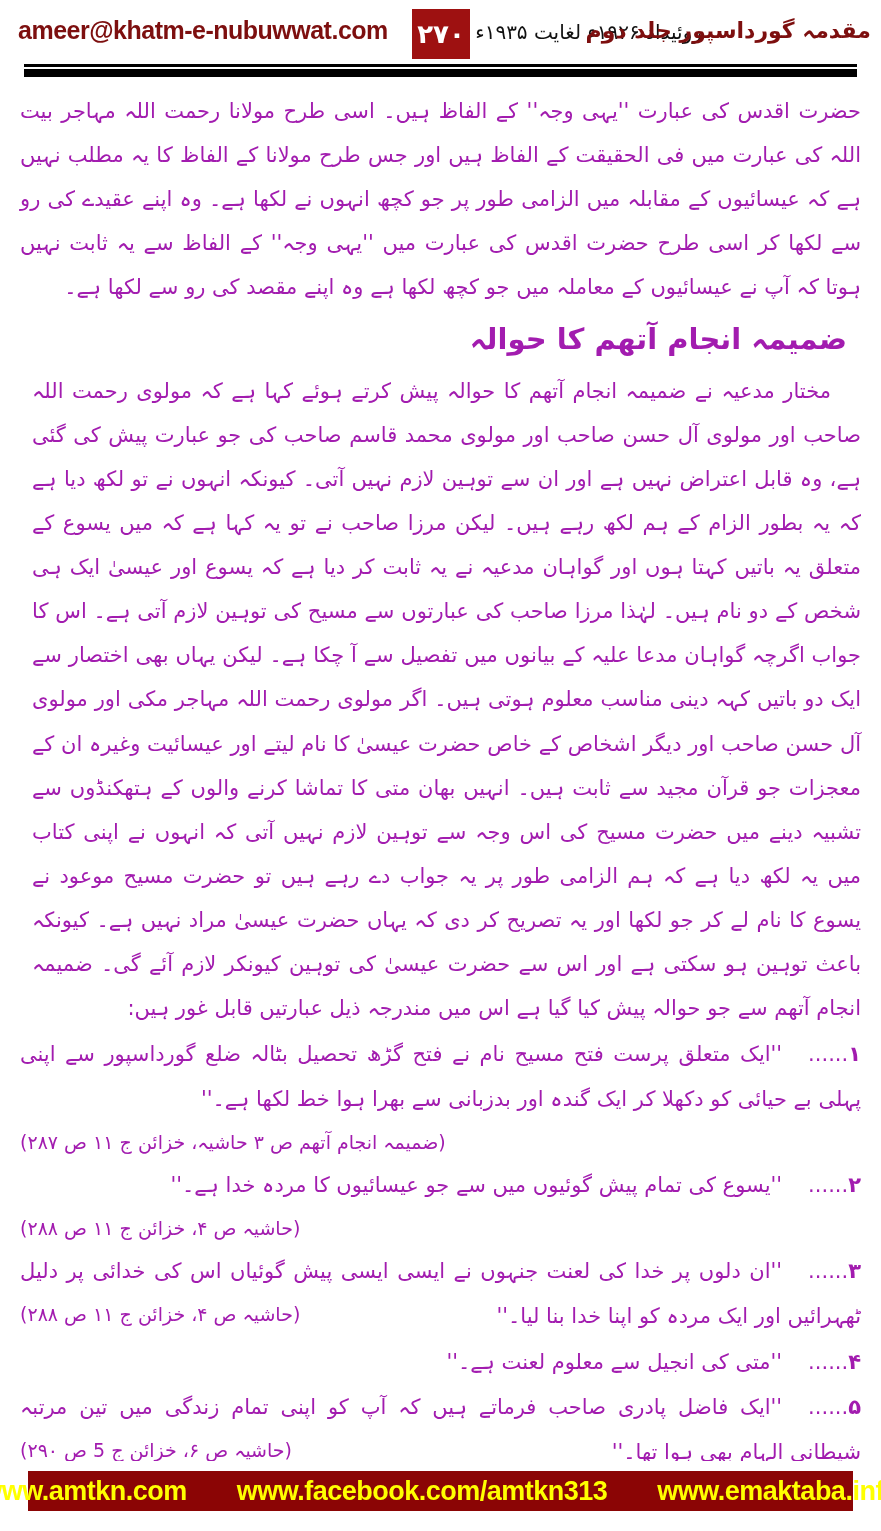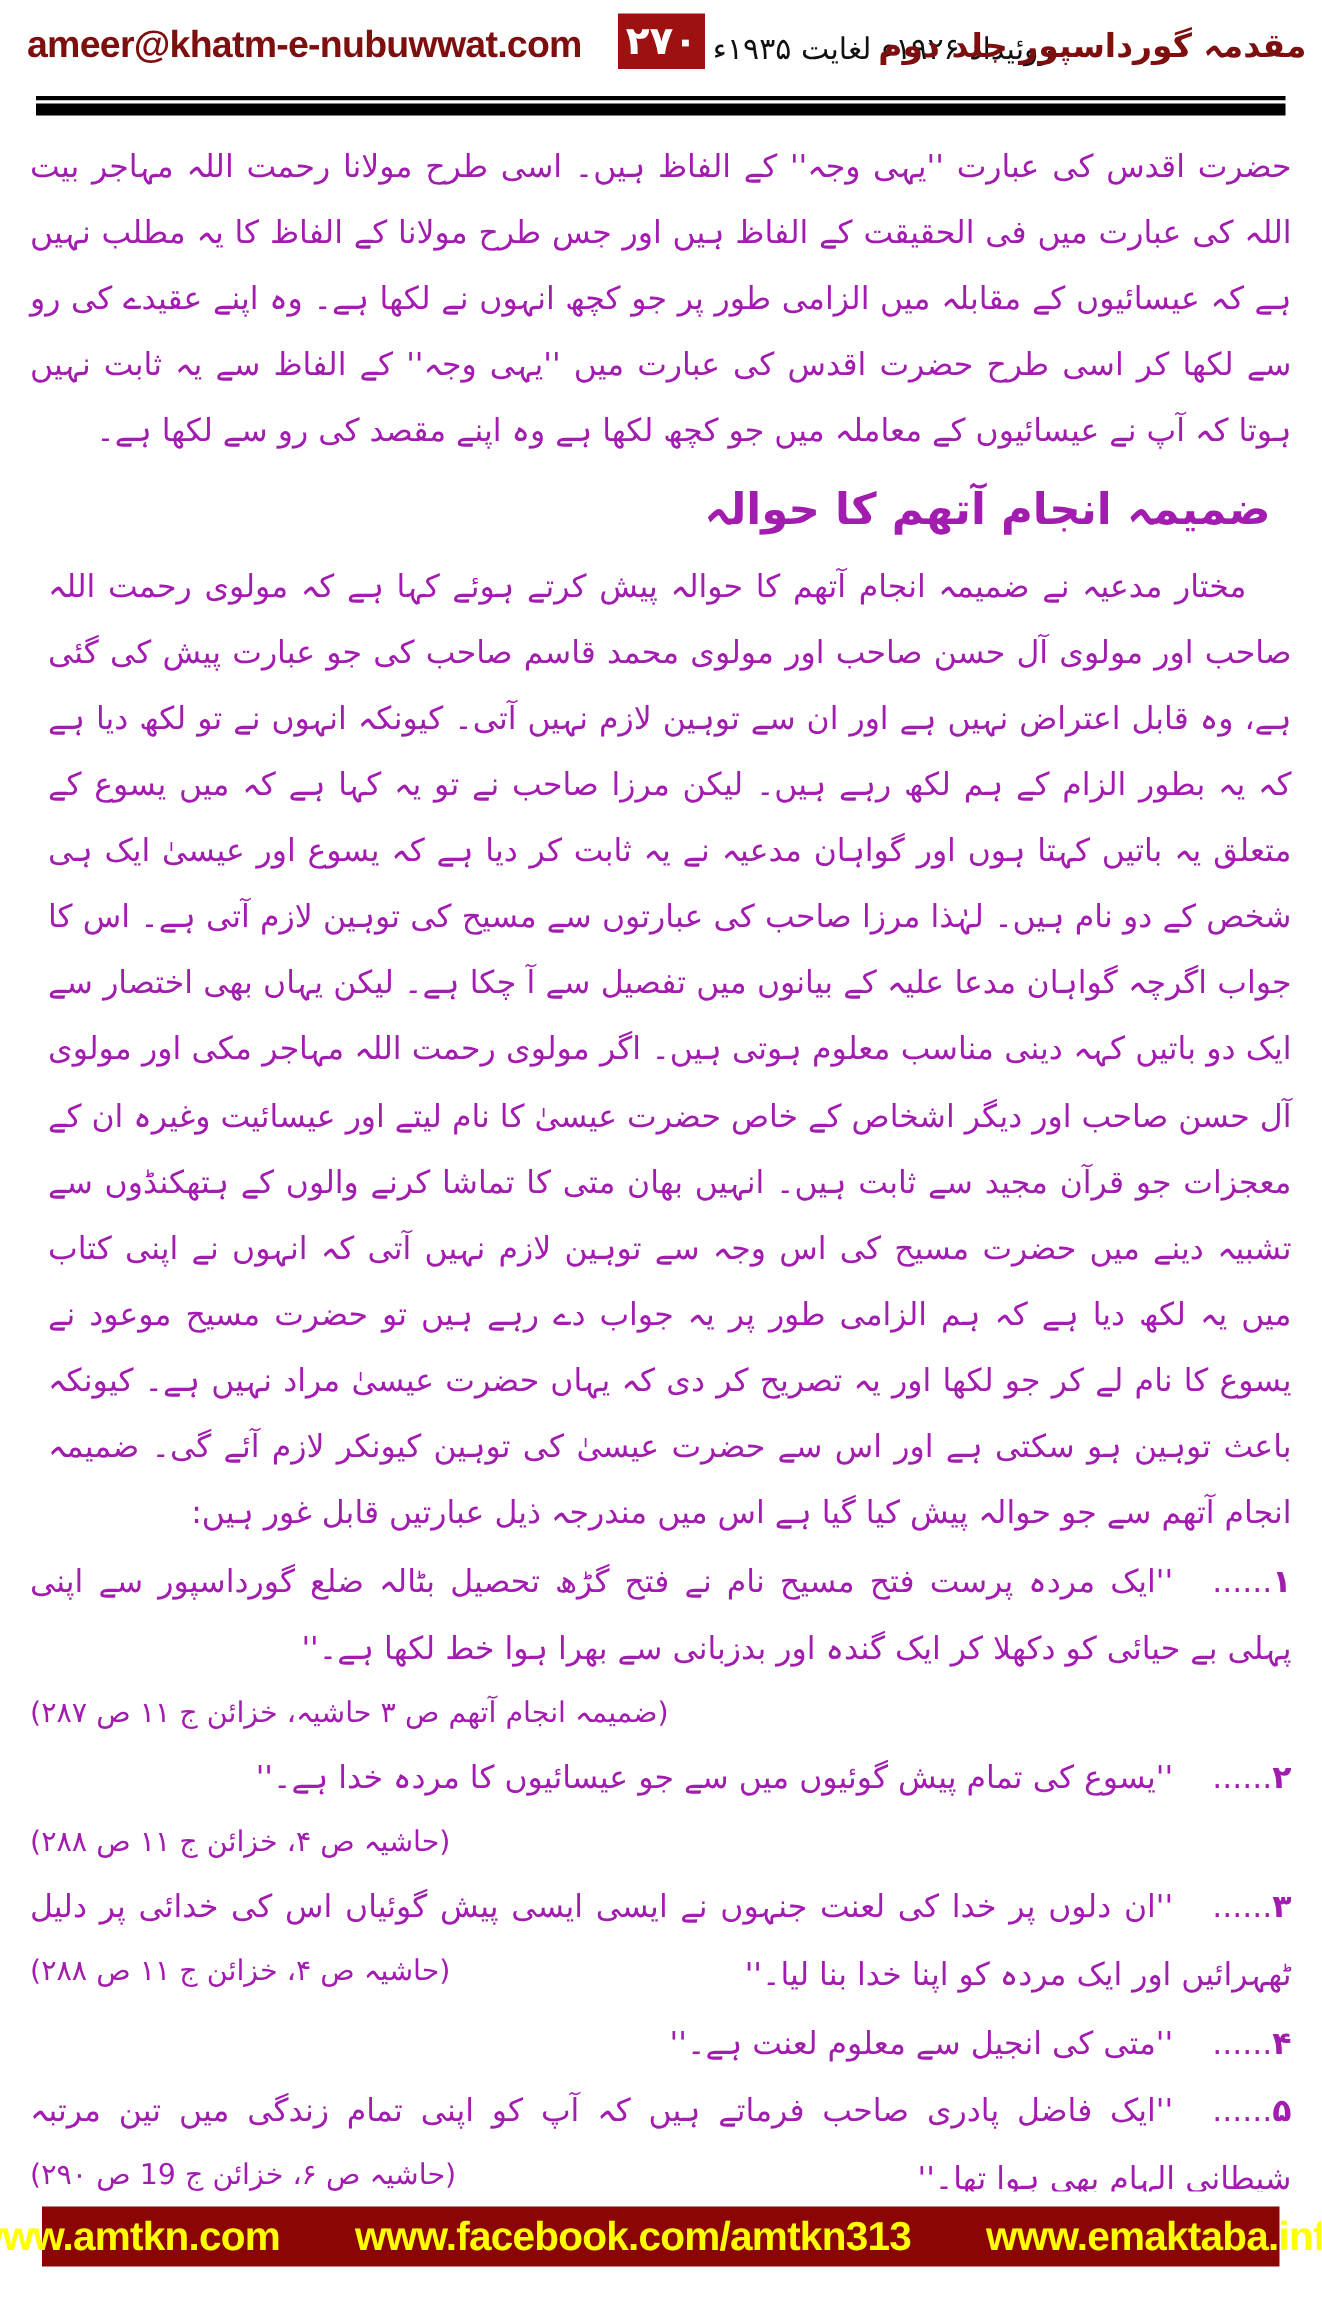--- a/index.html
+++ b/index.html
@@ -21,21 +21,21 @@
   }
   
   .hdr{position:relative;height:64px;flex:none;}
   .hdr-email{
     position:absolute;left:18px;top:16px;
     font-family:"Liberation Sans",sans-serif;
     font-weight:bold;font-size:25px;color:var(--maroon);
     letter-spacing:-0.5px;
   }
   .hdr-badge{
-    position:absolute;left:412px;top:9px;width:58px;height:37px;
+    position:absolute;left:412px;top:9px;width:58px;height:50px;
     background:var(--badge);
     display:flex;align-items:center;justify-content:center;
     color:#ffffff;font-weight:bold;font-size:26px;
   }
   .hdr-date{
     position:absolute;left:480px;top:20px;width:222px;
     direction:rtl;text-align:center;
     font-weight:normal;font-size:20px;color:#111111;
     white-space:nowrap;
   }
@@ -123,25 +123,25 @@
   </div>
 
   <div class="body">
     <p class="para">حضرت اقدس کی عبارت ''یہی وجہ'' کے الفاظ ہیں۔ اسی طرح مولانا رحمت اللہ مہاجر بیت اللہ کی عبارت میں فی الحقیقت کے الفاظ ہیں اور جس طرح مولانا کے الفاظ کا یہ مطلب نہیں ہے کہ عیسائیوں کے مقابلہ میں الزامی طور پر جو کچھ انہوں نے لکھا ہے۔ وہ اپنے عقیدے کی رو سے لکھا کر اسی طرح حضرت اقدس کی عبارت میں ''یہی وجہ'' کے الفاظ سے یہ ثابت نہیں ہوتا کہ آپ نے عیسائیوں کے معاملہ میں جو کچھ لکھا ہے وہ اپنے مقصد کی رو سے لکھا ہے۔</p>
 
     <h2 class="section-heading">ضمیمہ انجام آتھم کا حوالہ</h2>
 
     <p class="para indent">مختار مدعیہ نے ضمیمہ انجام آتھم کا حوالہ پیش کرتے ہوئے کہا ہے کہ مولوی رحمت اللہ صاحب اور مولوی آل حسن صاحب اور مولوی محمد قاسم صاحب کی جو عبارت پیش کی گئی ہے، وہ قابل اعتراض نہیں ہے اور ان سے توہین لازم نہیں آتی۔ کیونکہ انہوں نے تو لکھ دیا ہے کہ یہ بطور الزام کے ہم لکھ رہے ہیں۔ لیکن مرزا صاحب نے تو یہ کہا ہے کہ میں یسوع کے متعلق یہ باتیں کہتا ہوں اور گواہان مدعیہ نے یہ ثابت کر دیا ہے کہ یسوع اور عیسیٰ ایک ہی شخص کے دو نام ہیں۔ لہٰذا مرزا صاحب کی عبارتوں سے مسیح کی توہین لازم آتی ہے۔ اس کا جواب اگرچہ گواہان مدعا علیہ کے بیانوں میں تفصیل سے آ چکا ہے۔ لیکن یہاں بھی اختصار سے ایک دو باتیں کہہ دینی مناسب معلوم ہوتی ہیں۔ اگر مولوی رحمت اللہ مہاجر مکی اور مولوی آل حسن صاحب اور دیگر اشخاص کے خاص حضرت عیسیٰ کا نام لیتے اور عیسائیت وغیرہ ان کے معجزات جو قرآن مجید سے ثابت ہیں۔ انہیں بھان متی کا تماشا کرنے والوں کے ہتھکنڈوں سے تشبیہ دینے میں حضرت مسیح کی اس وجہ سے توہین لازم نہیں آتی کہ انہوں نے اپنی کتاب میں یہ لکھ دیا ہے کہ ہم الزامی طور پر یہ جواب دے رہے ہیں تو حضرت مسیح موعود نے یسوع کا نام لے کر جو لکھا اور یہ تصریح کر دی کہ یہاں حضرت عیسیٰ مراد نہیں ہے۔ کیونکہ باعث توہین ہو سکتی ہے اور اس سے حضرت عیسیٰ کی توہین کیونکر لازم آئے گی۔ ضمیمہ انجام آتھم سے جو حوالہ پیش کیا گیا ہے اس میں مندرجہ ذیل عبارتیں قابل غور ہیں:</p>
 
     <div class="quotes" id="quotes-list">
-        <div class="qitem" dir="rtl"><span class="qnum">۱</span><span class="qdots">......</span><span class="qtext">''ایک مردہ پرست فتح مسیح نام نے فتح گڑھ تحصیل بٹالہ ضلع گورداسپور سے اپنی پہلی بے حیائی کو دکھلا کر ایک گندہ اور بدزبانی سے بھرا ہوا خط لکھا ہے۔''</span> <span class="qref">(ضمیمہ انجام آتھم ص ۳ حاشیہ، خزائن ج ۱۱ ص ۲۸۷)</span></div>
+        <div class="qitem" dir="rtl"><span class="qnum">۱</span><span class="qdots">......</span><span class="qtext">''ایک متعلق پرست فتح مسیح نام نے فتح گڑھ تحصیل بٹالہ ضلع گورداسپور سے اپنی پہلی بے حیائی کو دکھلا کر ایک گندہ اور بدزبانی سے بھرا ہوا خط لکھا ہے۔''</span> <span class="qref">(ضمیمہ انجام آتھم ص ۳ حاشیہ، خزائن ج ۱۱ ص ۲۸۷)</span></div>
         <div class="qitem" dir="rtl"><span class="qnum">۲</span><span class="qdots">......</span><span class="qtext">''یسوع کی تمام پیش گوئیوں میں سے جو عیسائیوں کا مردہ خدا ہے۔''</span> <span class="qref">(حاشیہ ص ۴، خزائن ج ۱۱ ص ۲۸۸)</span></div>
         <div class="qitem" dir="rtl"><span class="qnum">۳</span><span class="qdots">......</span><span class="qtext">''ان دلوں پر خدا کی لعنت جنہوں نے ایسی ایسی پیش گوئیاں اس کی خدائی پر دلیل ٹھہرائیں اور ایک مردہ کو اپنا خدا بنا لیا۔''</span> <span class="qref">(حاشیہ ص ۴، خزائن ج ۱۱ ص ۲۸۸)</span></div>
         <div class="qitem" dir="rtl"><span class="qnum">۴</span><span class="qdots">......</span><span class="qtext">''متی کی انجیل سے معلوم لعنت ہے۔''</span> </div>
-        <div class="qitem" dir="rtl"><span class="qnum">۵</span><span class="qdots">......</span><span class="qtext">''ایک فاضل پادری صاحب فرماتے ہیں کہ آپ کو اپنی تمام زندگی میں تین مرتبہ شیطانی الہام بھی ہوا تھا۔''</span> <span class="qref">(حاشیہ ص ۶، خزائن ج 19 ص ۲۹۰)</span></div>
+        <div class="qitem" dir="rtl"><span class="qnum">۵</span><span class="qdots">......</span><span class="qtext">''ایک فاضل پادری صاحب فرماتے ہیں کہ آپ کو اپنی تمام زندگی میں تین مرتبہ شیطانی الہام بھی ہوا تھا۔''</span> <span class="qref">(حاشیہ ص ۶، خزائن ج 5 ص ۲۹۰)</span></div>
       </div>
 
   </div>
 
   <div class="footer" id="footer-bar">
       <span class="flink">www.amtkn.com</span>
       <span class="flink">www.facebook.com/amtkn313</span>
       <span class="flink">www.emaktaba.info</span>
     </div>
 

